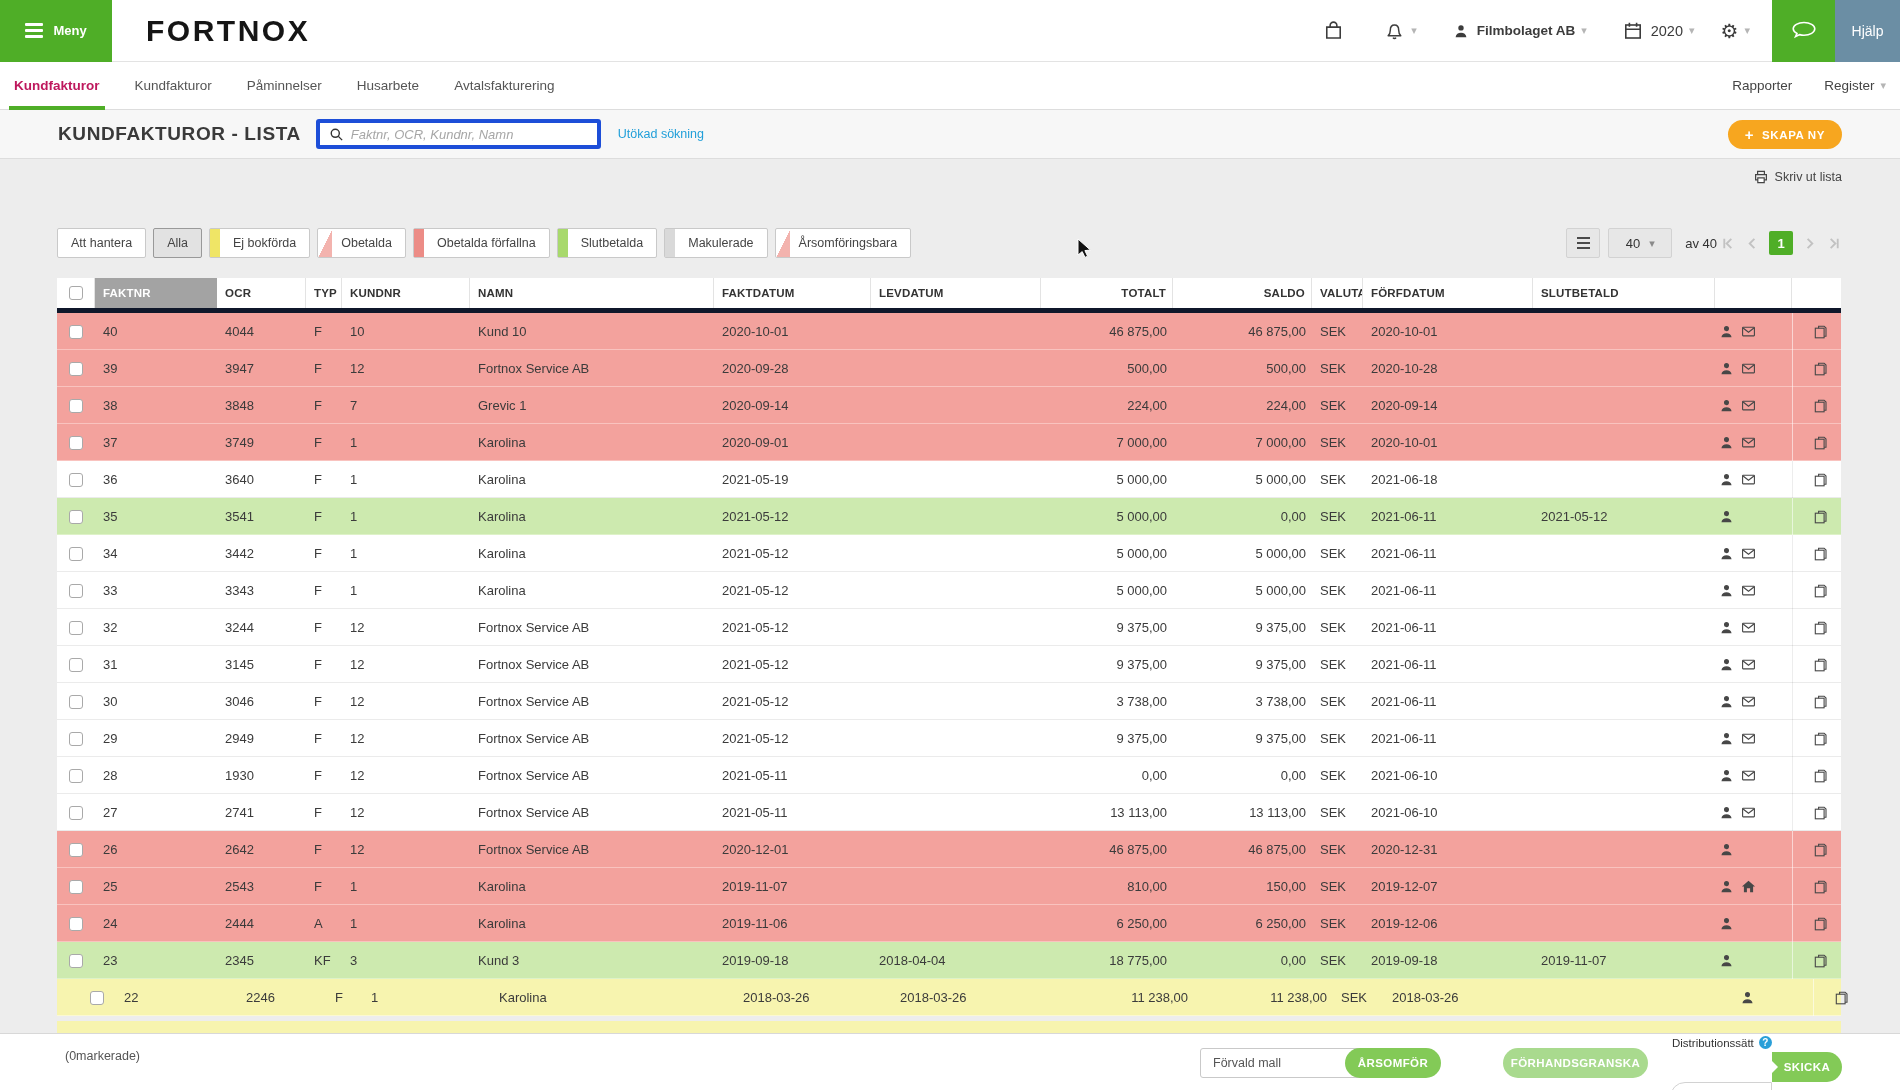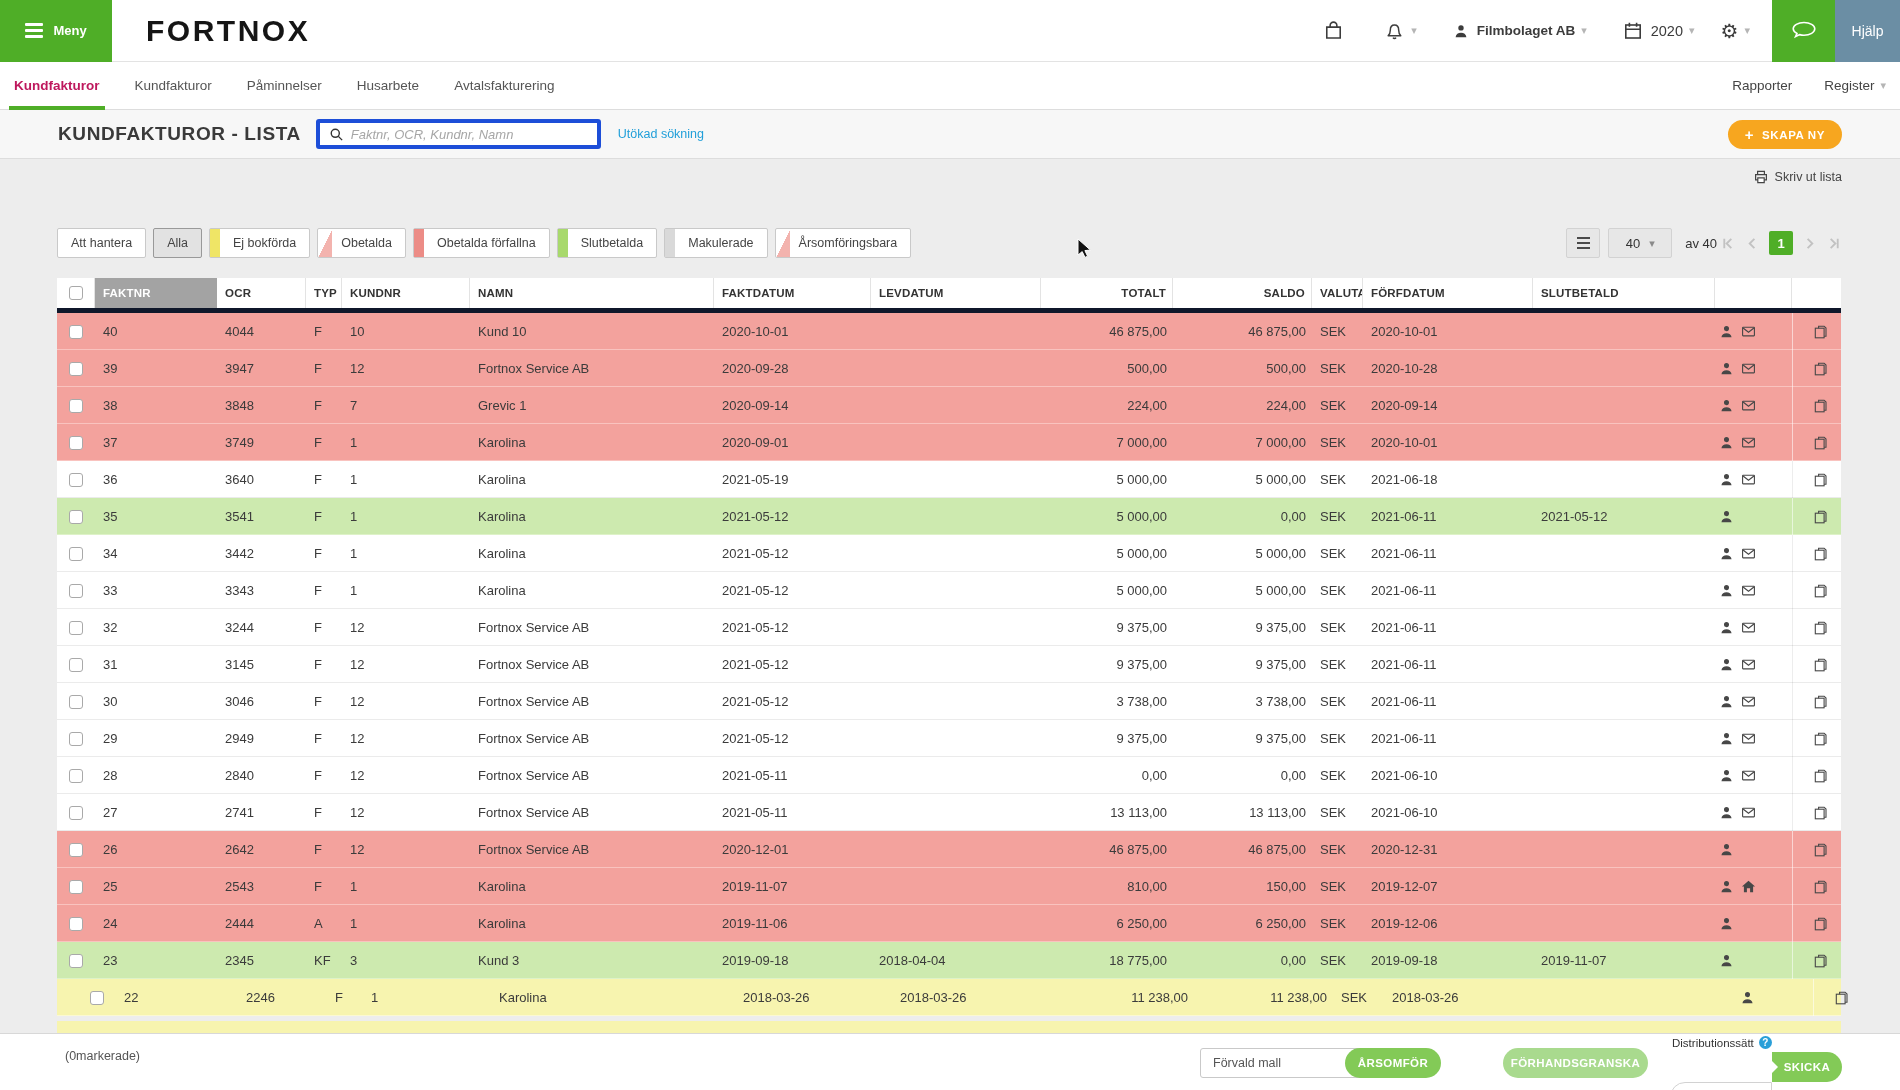--- a/index.html
+++ b/index.html
@@ -731,21 +731,21 @@
       <svg width="16" height="16">
             <use href="#i-copy"></use>
           </svg>
     </div>
   </div>
   <div class="row grid ">
     <div class="cell cb">
       <span class="cbx"></span>
         </div>
     <div class="cell">28</div>
-    <div class="cell">2840</div>
+    <div class="cell">1930</div>
     <div class="cell">F</div>
     <div class="cell">12</div>
     <div class="cell">Fortnox Service AB</div>
     <div class="cell">2021-05-11</div>
     <div class="cell"></div>
     <div class="cell num">0,00</div>
     <div class="cell num">0,00</div>
     <div class="cell">SEK</div>
     <div class="cell">2021-06-10</div>
     <div class="cell"></div>

